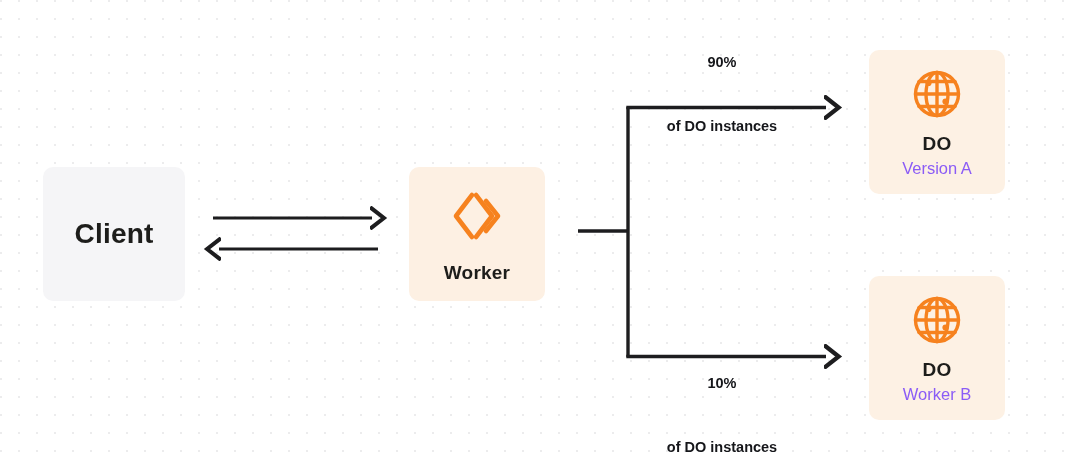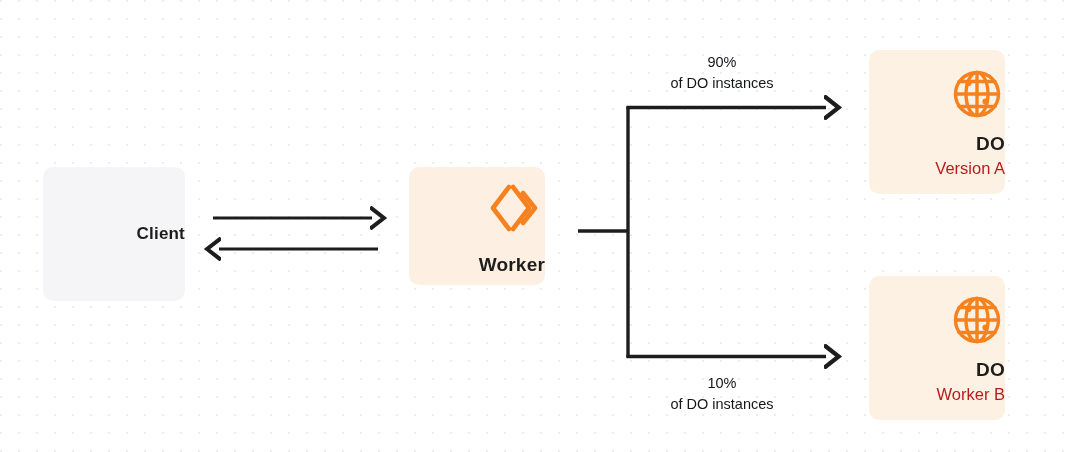--- a/index.html
+++ b/index.html
@@ -17,37 +17,37 @@
     background-position: 10px 10px;
     font-family: "Liberation Sans", sans-serif;
     overflow: hidden;
   }
 
   
   .node {
     position: absolute;
     display: flex;
     flex-direction: column;
-    align-items: flex-end;
+    align-items: center;
     justify-content: center;
     border-radius: 10px;
     box-sizing: border-box;
   }
   .node-client {
     left: 43px;
     top: 167px;
     width: 142px;
     height: 134px;
     background: #f5f5f7;
   }
   .node-worker {
     left: 409px;
     top: 167px;
     width: 136px;
-    height: 118px;
+    height: 134px;
     background: #fdf0e3;
   }
   .node-do-a {
     left: 869px;
     top: 50px;
     width: 136px;
     height: 144px;
     background: #fdf1e4;
   }
   .node-do-b {
@@ -59,26 +59,26 @@
   }
 
   .node-title {
     font-size: 19px;
     font-weight: bold;
     color: #1d1d1b;
     letter-spacing: 0.2px;
     line-height: 1.1;
   }
   .node-title-client {
-    font-size: 17px;
+    font-size: 28px;
   }
   .node-subtitle {
     font-size: 16.5px;
     font-weight: normal;
-    color: #b91c1c;
+    color: #8b5cf6;
     margin-top: 4px;
     line-height: 1.1;
   }
   .node-icon {
     display: block;
     line-height: 0;
   }
   .worker-icon { margin-bottom: 16px; }
   .do-icon { margin-bottom: 12px; }
 
@@ -90,38 +90,38 @@
     width: 1072px;
     height: 452px;
     pointer-events: none;
   }
 
   
   .edge-label {
     position: absolute;
     text-align: center;
     font-size: 14.5px;
-    font-weight: normal;
+    font-weight: bold;
     color: #15161a;
     line-height: 1.42;
     white-space: nowrap;
   }
   .edge-label-top {
     left: 627px;
     top: 52px;
     width: 190px;
   }
   .edge-label-bottom {
     left: 627px;
     top: 373px;
     width: 190px;
     text-align: center;
   }
   .edge-label .pct { display: block; }
-  .edge-label .sub { display: block; }
+  .edge-label .sub { display: block; margin-top: 43px; }
 </style>
 </head>
 <body>
 
 <div id="canvas">
 
   <svg id="wires" viewBox="0 0 1072 452" width="1072" height="452">
     <defs>
       <marker id="arrowR" viewBox="0 0 12 12" refX="1.2" refY="6" markerWidth="7.2" markerHeight="7.2" orient="auto-start-reverse">
         <path d="M 1 1 L 7.4 6 L 1 11" fill="none" stroke="#1d1d1f" stroke-width="2.1" stroke-linecap="square" stroke-linejoin="miter"></path>

